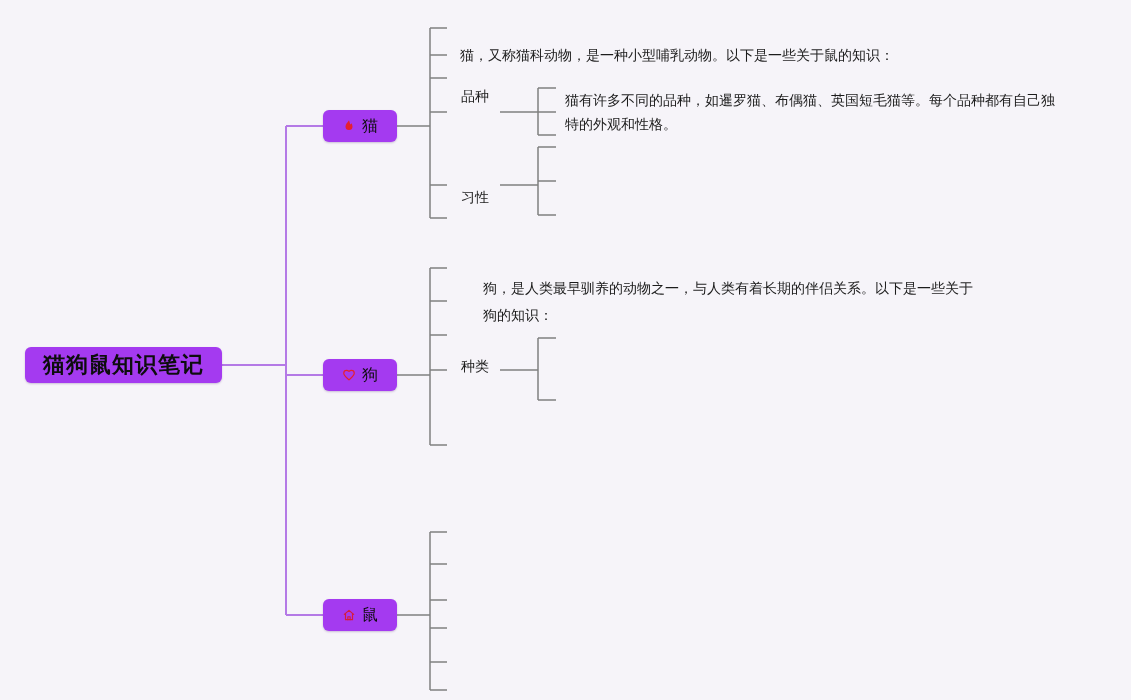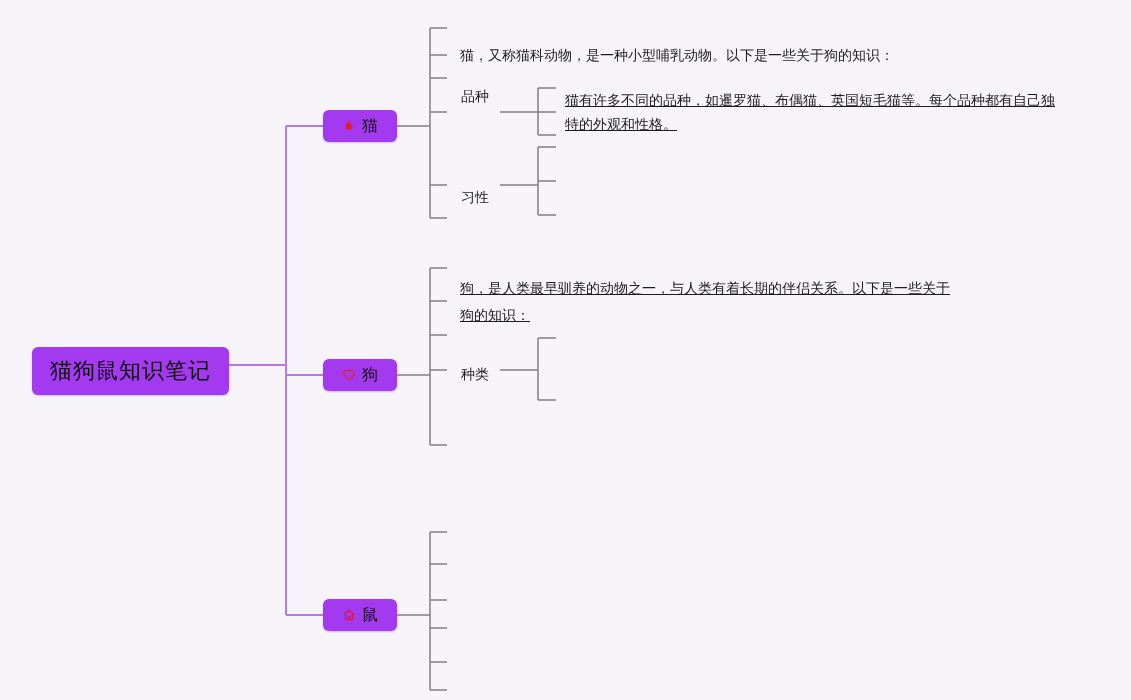--- a/index.html
+++ b/index.html
@@ -24,26 +24,25 @@
     background:var(--node-purple,#a43af0);
     border-radius:6px;
     display:flex;
     align-items:center;
     justify-content:center;
     color:#0d0d0d;
     box-shadow:0 1px 2px rgba(80,30,120,0.25);
   }
   .root-node {
     left:25px; top:347px;
-    width:197px; height:48px;
+    width:197px; height:36px;
     font-size:22px;
-    font-weight:normal;
+    font-weight:bold;
     letter-spacing:1px;
     white-space:nowrap;
-    margin-left:7px;
   }
   .branch {
     left:323px;
     width:74px; height:32px;
     font-size:16px;
     gap:6px;
     white-space:nowrap;
   }
   .branch svg { width:14px; height:14px; flex:0 0 auto; }
   #cat-node   { top:110px; }
@@ -53,28 +52,28 @@
   .flame { fill:var(--icon-red,#e5202e); }
   .heart { fill:none; stroke:var(--icon-red,#e5202e); stroke-width:2; stroke-linejoin:round; }
   .home  { fill:none; stroke:var(--icon-crimson,#d61c3c); stroke-width:2; stroke-linejoin:round; stroke-linecap:round; }
 
   .topic {
     position:absolute;
     font-size:14px;
     color:var(--text-dark,#1c1c1c);
     line-height:20px;
   }
-  .topic.multi { line-height:27px;text-decoration:underline; }
+  .topic.multi { line-height:27px; }
 
   #cat-intro    { left:460px; top:45px;  width:640px; }
   #breed-label  { left:461px; top:86px; }
   #breed-detail { left:565px; top:88px;  width:496px; line-height:24px; }
   #habit-label  { left:461px; top:175px;margin-top:12px; }
-  #dog-intro    { left:460px; top:275px; width:497px; }
-  #kind-label   { left:461px; top:364px; }
+  #dog-intro    { left:483px; top:275px; width:497px; }
+  #kind-label   { left:461px; top:356px; }
   #mouse-intro  { left:460px; top:538px; width:482px; }
 </style>
 </head>
 <body>
 
 <div class="canvas">
 
   <svg class="lines" viewBox="0 0 1131 700" aria-hidden="true">
     <g>
       <path class="pline" d="M222 365 H286 M286 126 V615 M286 126 H323 M286 375 H323 M286 615 H323"></path>
@@ -113,21 +112,21 @@
 
   <div class="node branch" id="mouse-node">
     <svg viewBox="0 0 24 24" aria-hidden="true">
       <path class="home" d="M4 11l8-7 8 7"></path>
       <path class="home" d="M6 9.5V20h12V9.5"></path>
       <path class="home" d="M10 20v-5h4v5"></path>
     </svg>
     <span>鼠</span>
   </div>
 
-  <div class="topic" id="cat-intro">猫，又称猫科动物，是一种小型哺乳动物。以下是一些关于狗的知识：</div>
+  <div class="topic" id="cat-intro">猫，又称猫科动物，是一种小型哺乳动物。以下是一些关于鼠的知识：</div>
   <div class="topic" id="breed-label">品种</div>
   <div class="topic multi" id="breed-detail">猫有许多不同的品种，如暹罗猫、布偶猫、英国短毛猫等。每个品种都有自己独特的外观和性格。</div>
   <div class="topic" id="habit-label">习性</div>
 
   <div class="topic multi" id="dog-intro">狗，是人类最早驯养的动物之一，与人类有着长期的伴侣关系。以下是一些关于狗的知识：</div>
   <div class="topic" id="kind-label">种类</div>
 
 
 </div>
 

